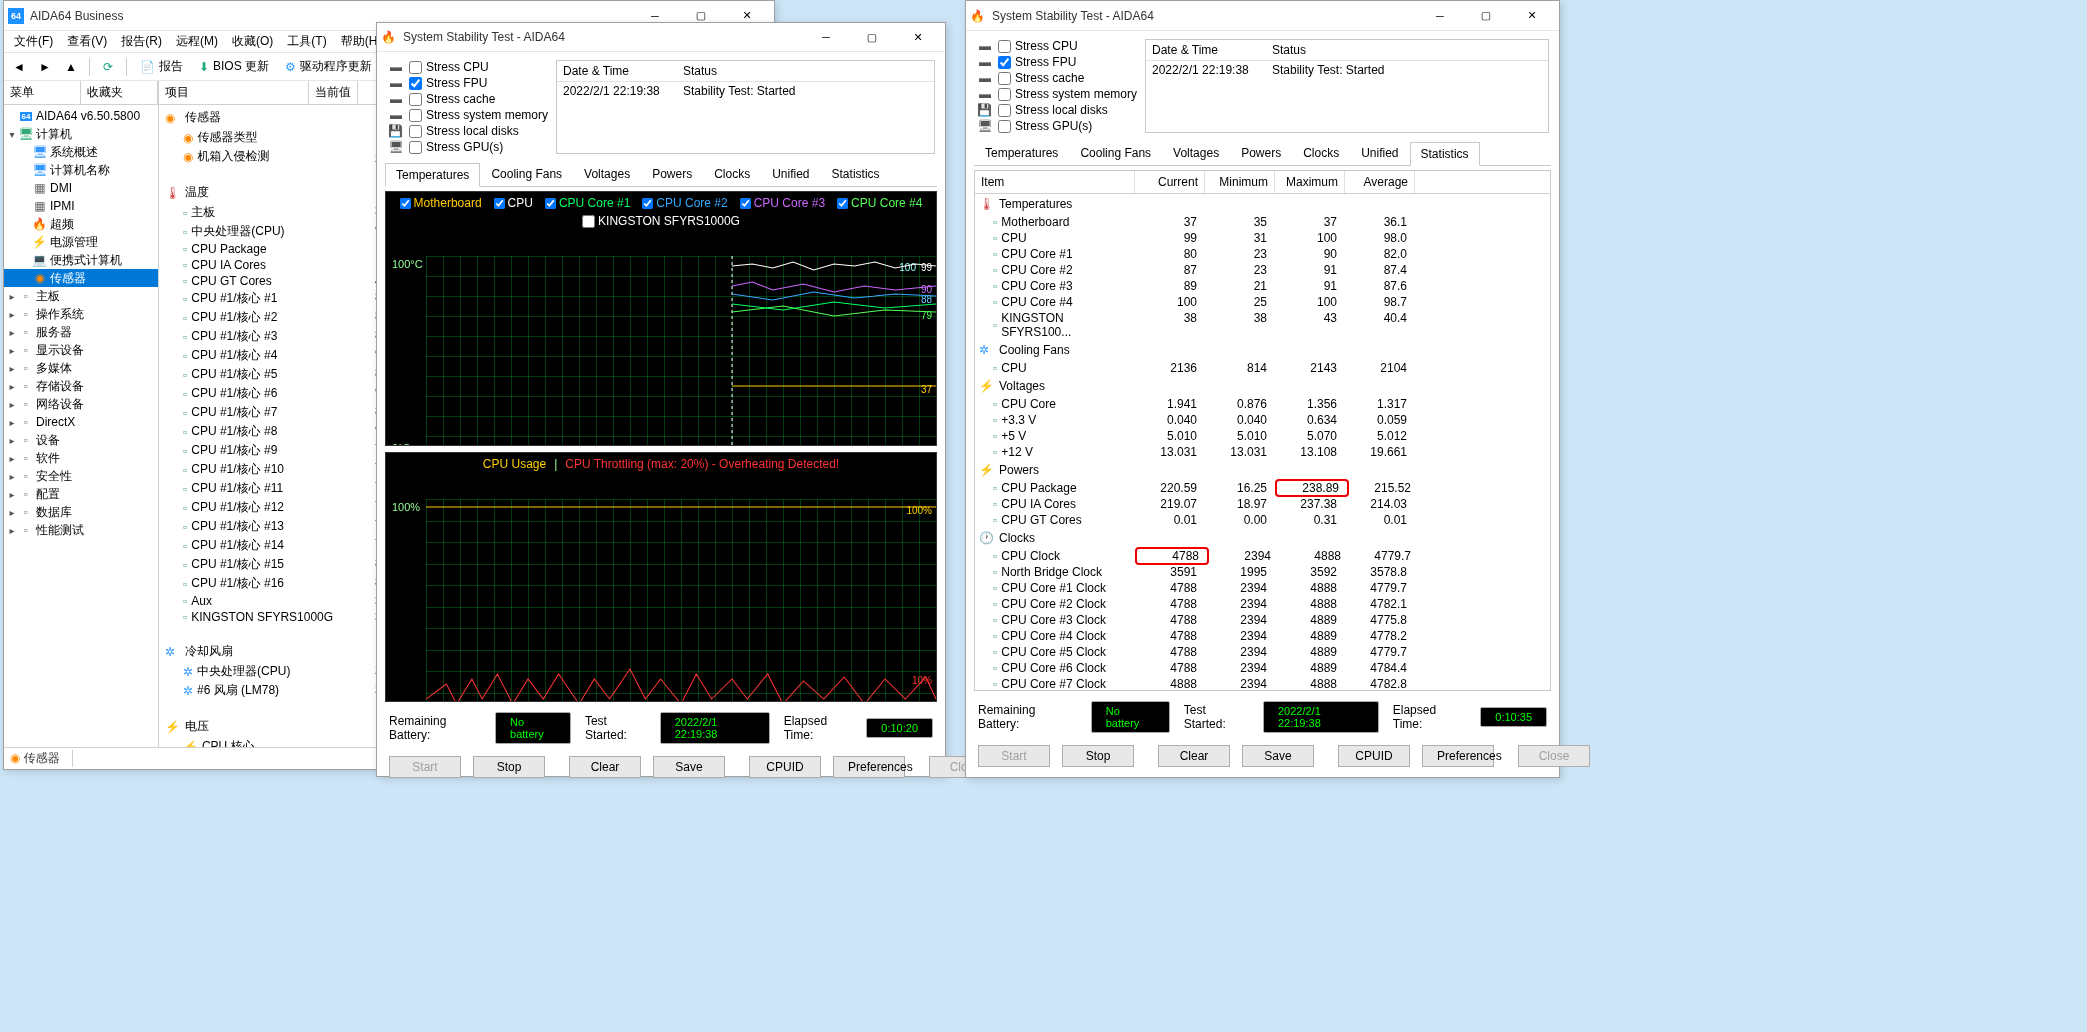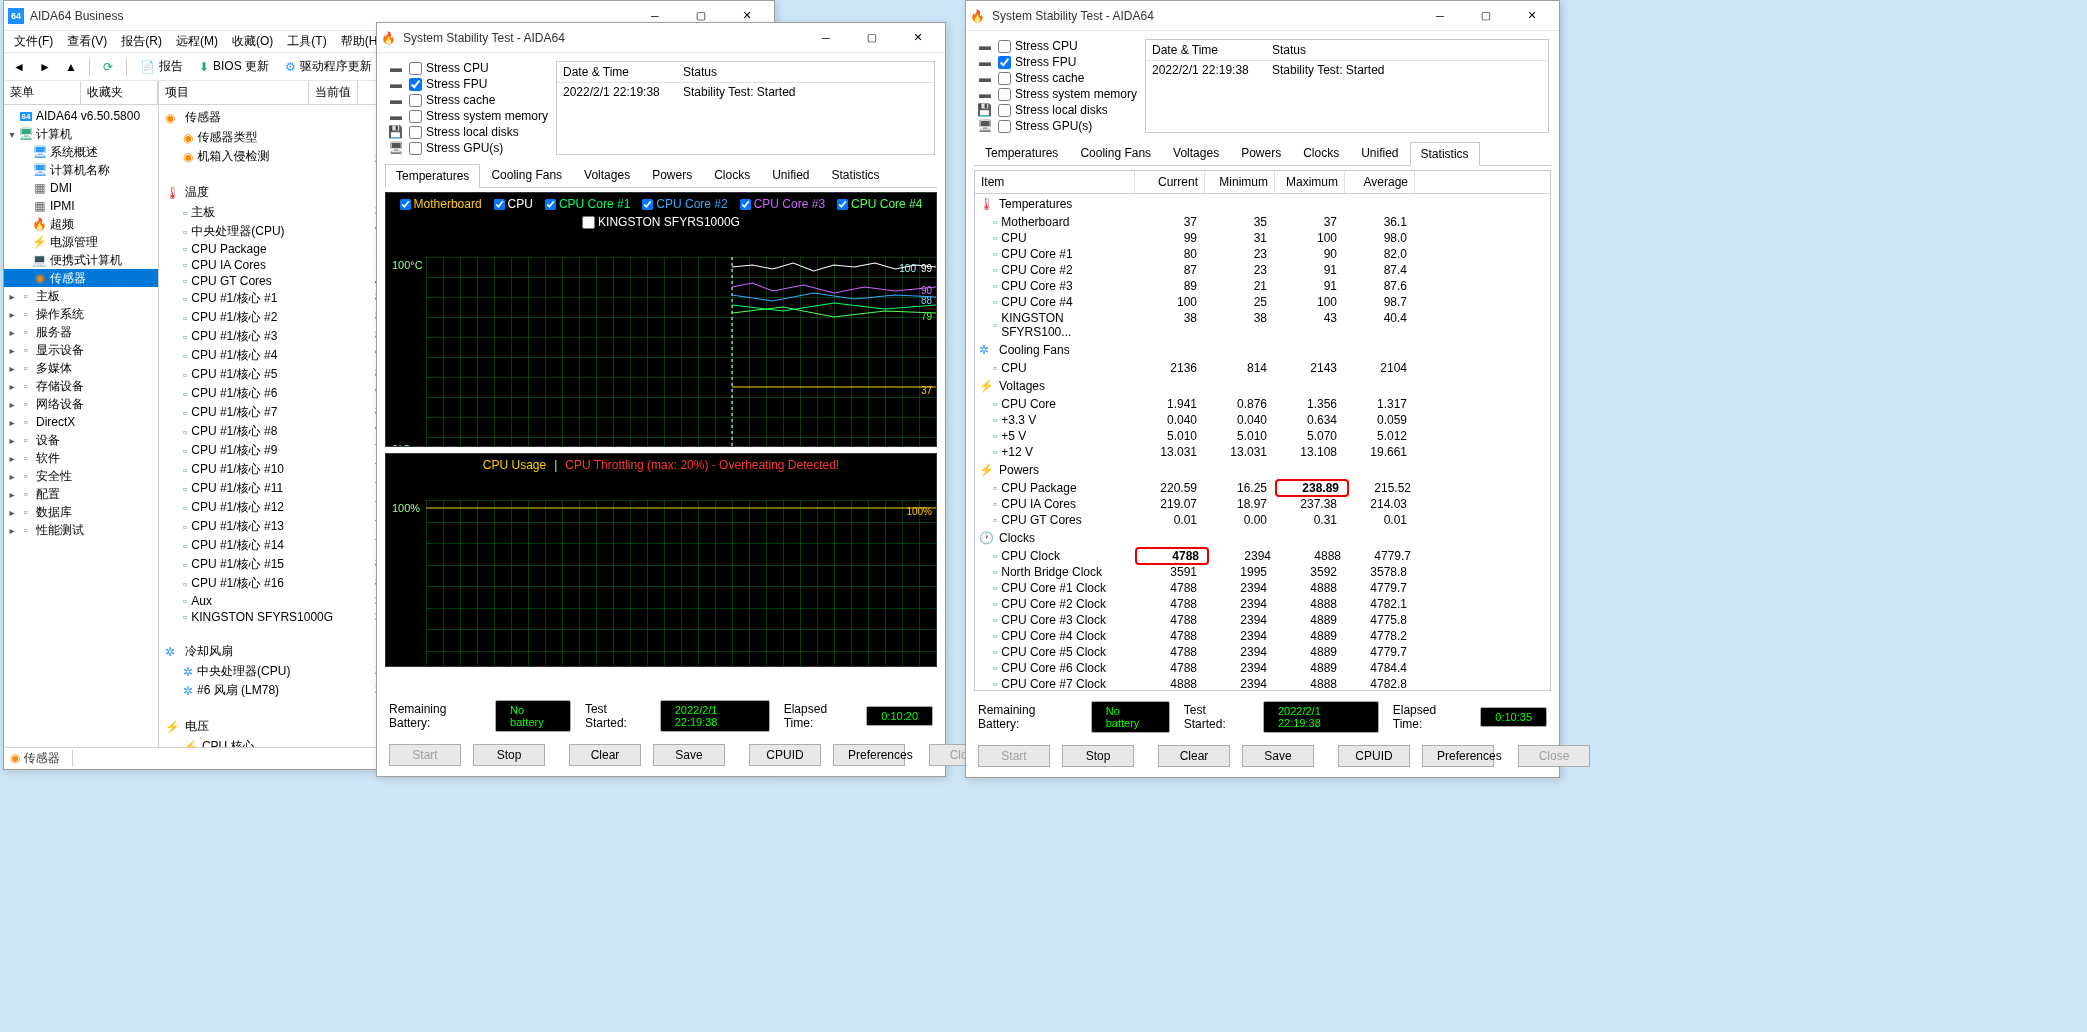--- a/index.html
+++ b/index.html
@@ -74,21 +74,21 @@
 .stats { flex:1; margin:4px 8px; border:1px solid #c8c8c8; overflow:auto; }
 .stats-head { display:flex; position:sticky; top:0; background:#fff; border-bottom:1px solid #d0d0d0;align-items:center;}
 .stats-head span { padding:4px 6px; border-right:1px solid #e0e0e0; }
 .stats-head span:first-child{ width:160px; text-align:left;}
 .stats-head span:not(:first-child){ width:70px; text-align:right;}
 .stats-group { display:flex; align-items:center; padding:3px 4px; font-weight:400;}
 .stats-group .ic{ width:16px; margin-right:4px;}
 .stats-row { display:flex; padding:1px 0 1px 18px;}
 .stats-row .n { width:142px; display:flex; align-items:center; gap:4px;}
 .stats-row .v { width:70px; text-align:right; padding-right:8px;}
-.hot { box-shadow:0 0 0 2px #e00; border-radius:2px; margin:0 2px;font-weight:bold;}
+.hot { box-shadow:0 0 0 2px #e00; border-radius:2px; margin:0 2px;}
 .i-fire { color:#f50;}
 .i-shield{color:#2a7;}
 </style>
 </head>
 <body>
 
 <div id="aida-main" class="window">
   <div class="titlebar">
     <span class="icon" style="background:#1e90ff;color:#fff;font-size:9px;font-weight:bold;">64</span>
     <span class="title">AIDA64 Business</span>
@@ -608,21 +608,21 @@
           <polyline points="300,10 320,8 340,12 360,6 380,14 400,8 420,10 440,6 460,12 480,8 500,10" fill="none" stroke="#fff" stroke-width="1"></polyline>
           <polyline points="300,30 320,26 340,34 370,28 400,36 430,30 460,34 500,30" fill="none" stroke="#cc66ff" stroke-width="1"></polyline>
           <polyline points="300,38 340,44 380,36 420,42 460,38 500,40" fill="none" stroke="#33aaff" stroke-width="1"></polyline>
           <polyline points="300,56 350,50 400,60 450,54 500,56" fill="none" stroke="#55ff55" stroke-width="1"></polyline>
           <polyline points="300,48 350,54 400,46 450,52 500,48" fill="none" stroke="#00ff66" stroke-width="1"></polyline>
           <line x1="300" y1="130" x2="500" y2="130" stroke="#ffcc00" stroke-width="1"></line>
         </svg>
       </div>
       <div style="text-align:center;color:#9f9;font-size:11px;padding:2px">22:19:38</div>
     </div>
-    <div class="graph" style="height:214px">
+    <div class="graph" style="height:250px">
       <div class="graph-legend" style="justify-content:center;gap:8px">
         <span style="color:#ffcc00">CPU Usage</span>
         <span style="color:#9f9">|</span>
         <span style="color:#ff3333">CPU Throttling (max: 20%) - Overheating Detected!</span>
       </div>
       <div class="graph-body" style="height:215px">
         <span class="ylab" style="top:2px">100%</span>
         <span class="ylab" style="bottom:2px">0%</span>
         <span style="position:absolute;right:4px;top:6px;color:#fc0;font-size:10px">100%</span>
         <span style="position:absolute;right:4px;bottom:28px;color:#f33;font-size:10px">10%</span>

